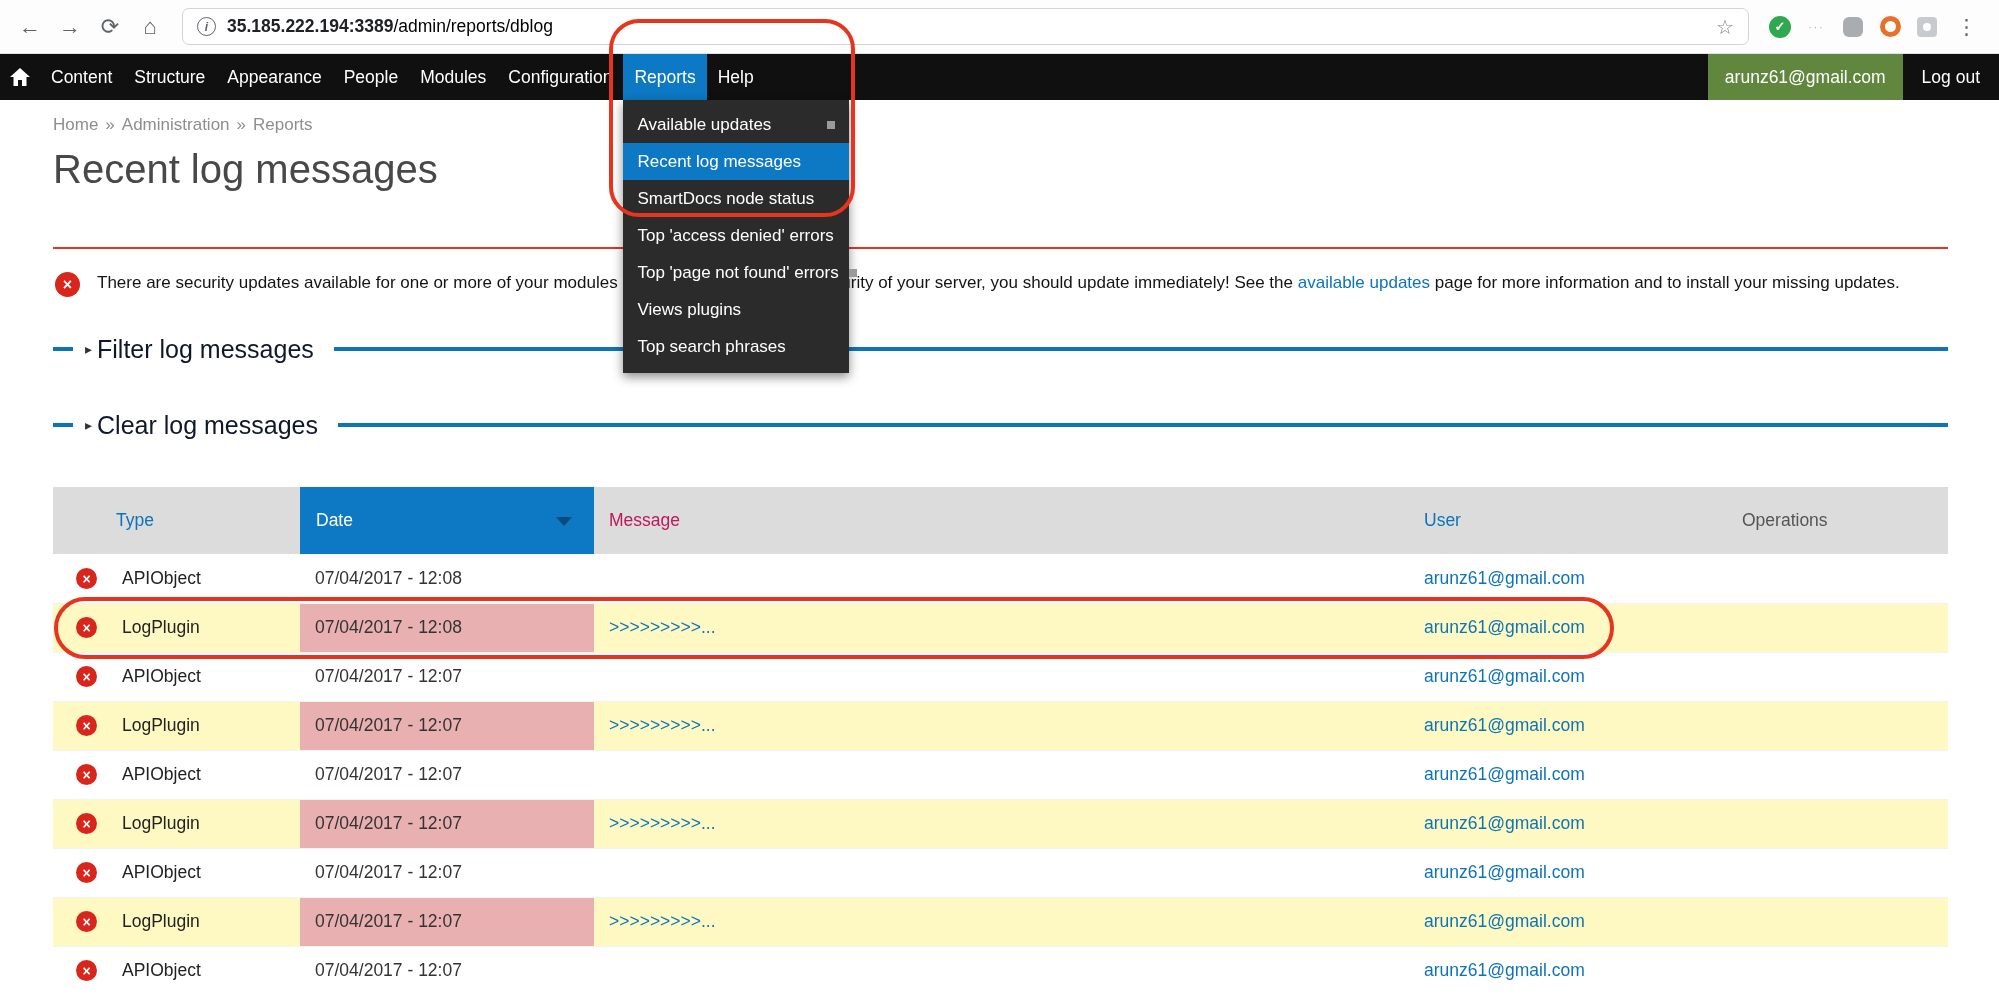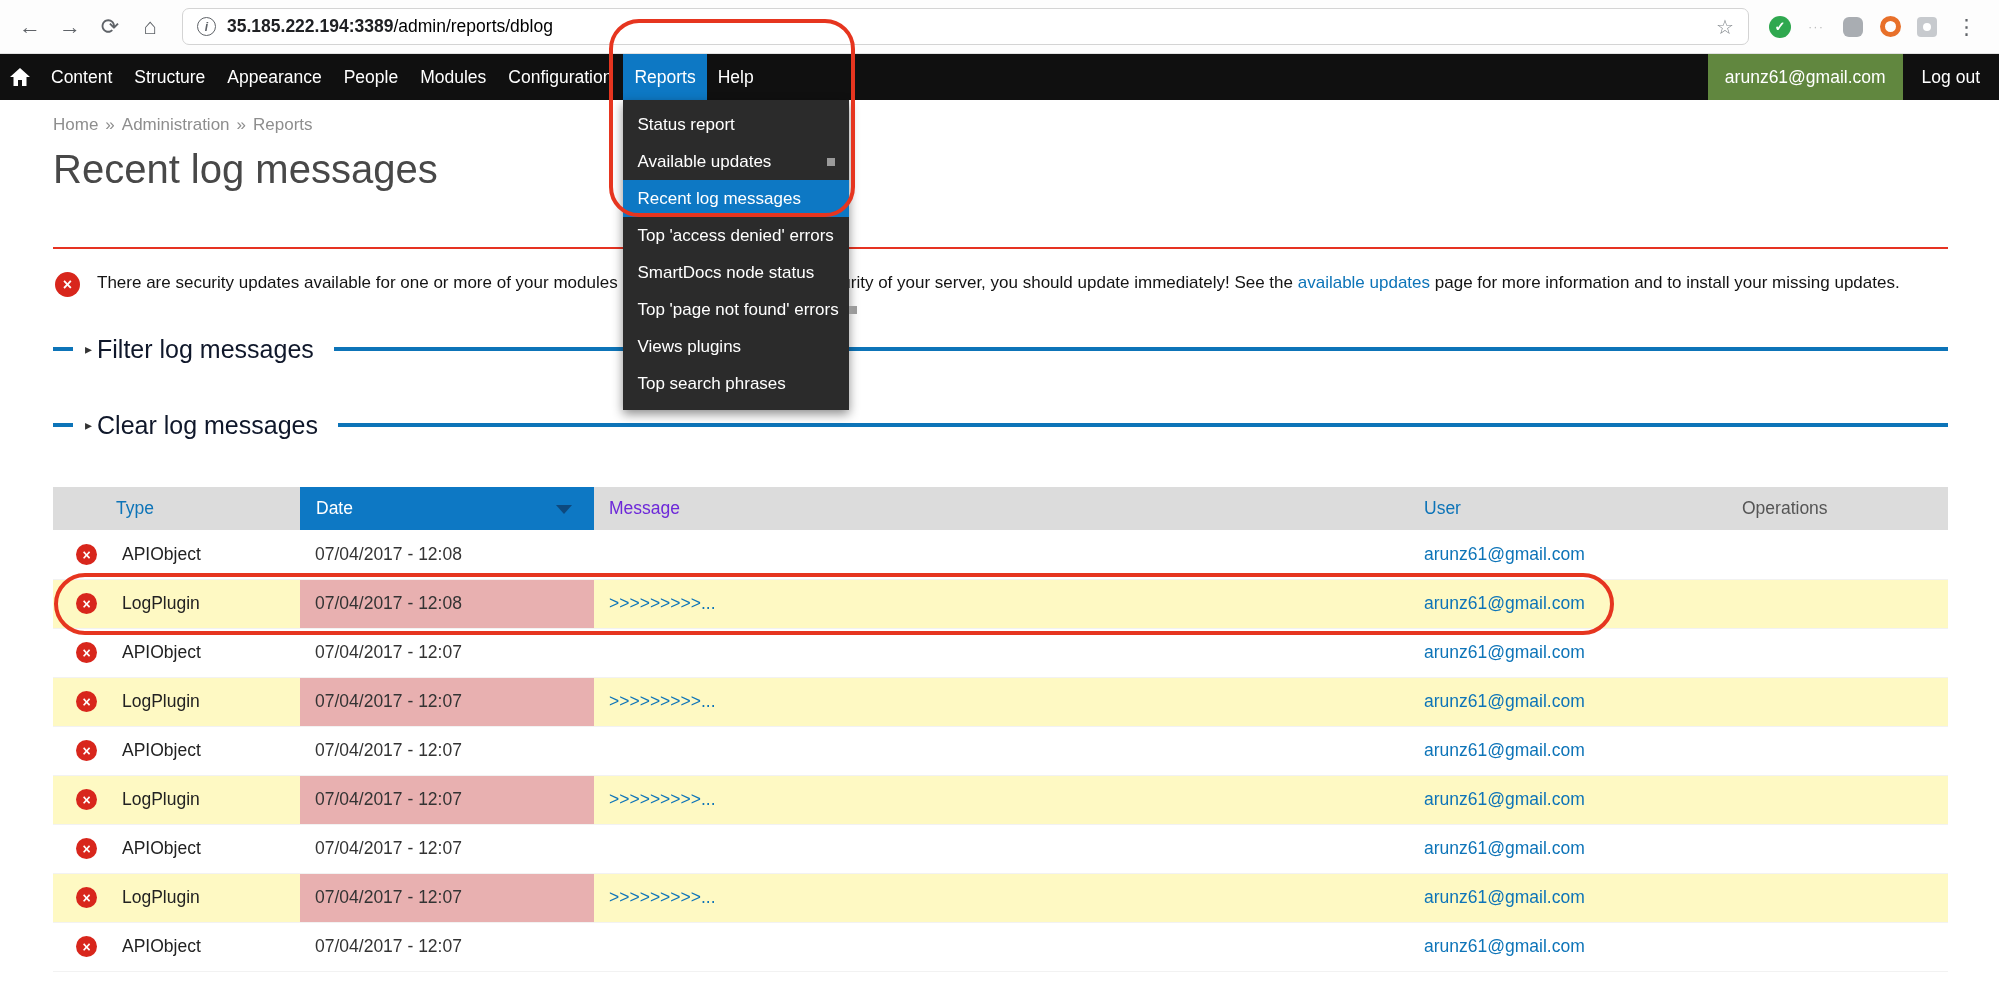--- a/index.html
+++ b/index.html
@@ -78,28 +78,28 @@
   .fieldset-row.first { margin-top:10px; }
   .fieldset-row.second { margin-top:36px; }
   .dash { width:20px; height:4px; background:#0d74b8; margin-right:12px; flex:0 0 auto; }
   .tri { color:#333; font-size:14px; margin-right:5px; }
   .legend-link { color:#0f172a; font-size:25px; margin-right:20px; text-decoration:none; cursor:pointer; white-space:nowrap; }
   .rule { flex:1; height:4px; background:#0d74b8; }
 
   
   table.log-table { margin-top:42px; width:100%; border-collapse:collapse; table-layout:fixed;
                     font-size:17.5px; }
-  thead th { height:43px; background:#dcdcdc; text-align:left; font-weight:normal; }
+  thead th { height:67px; background:#dcdcdc; text-align:left; font-weight:normal; }
   th.th-type { padding-left:63px; }
   th.th-type a { color:#0d74b8; text-decoration:none; }
   th.th-date { background:#0d78c4; color:#fff; padding-left:16px; position:relative; cursor:pointer; }
   .sort-arrow { position:absolute; right:22px; top:50%; margin-top:-4px; width:0; height:0;
                 border-left:8px solid transparent; border-right:8px solid transparent;
                 border-top:9px solid rgba(15,35,70,.55); }
-  th.th-msg { color:#6d28d9; padding-left:15px; }
+  th.th-msg { color:#be185d; padding-left:15px; }
   th.th-user { padding-left:21px; }
   th.th-user a { color:#0d74b8; text-decoration:none; }
   th.th-ops { color:#555; padding-left:14px; }
 
   tbody td { height:49px; padding:0; color:#222; }
   tbody tr { border-bottom:1px solid #f2f2f2; }
   tr.highlighted { background:#fef9c3; }
   tr.highlighted td.td-date { background:#e8b0b0; }
   td.td-type { padding-left:23px; position:relative; white-space:nowrap; }
   .err-mini { display:inline-flex; width:21px; height:21px; border-radius:50%; background:#d8261c;
@@ -164,38 +164,34 @@
     </div>
   <div class="tb-item">
       <span>Configuration</span>
     </div>
 
   <div class="tb-item active">
     <span>Reports</span>
 
     <div class="dropdown">
 
-    <div class="dd-item">
-          <span class="lbl">Status report</span>
-
-        </div>
         <div class="dd-item badge">
           <span class="lbl">Available updates</span>
           <span class="sq"></span>
         </div>
         <div class="dd-item active">
           <span class="lbl">Recent log messages</span>
 
         </div>
         <div class="dd-item">
+          <span class="lbl">SmartDocs node status</span>
+
+        </div>
+        <div class="dd-item">
           <span class="lbl">Top 'access denied' errors</span>
-
-        </div>
-        <div class="dd-item">
-          <span class="lbl">SmartDocs node status</span>
 
         </div>
         <div class="dd-item badge">
           <span class="lbl">Top 'page not found' errors</span>
           <span class="sq"></span>
         </div>
         <div class="dd-item">
           <span class="lbl">Views plugins</span>
 
         </div>

